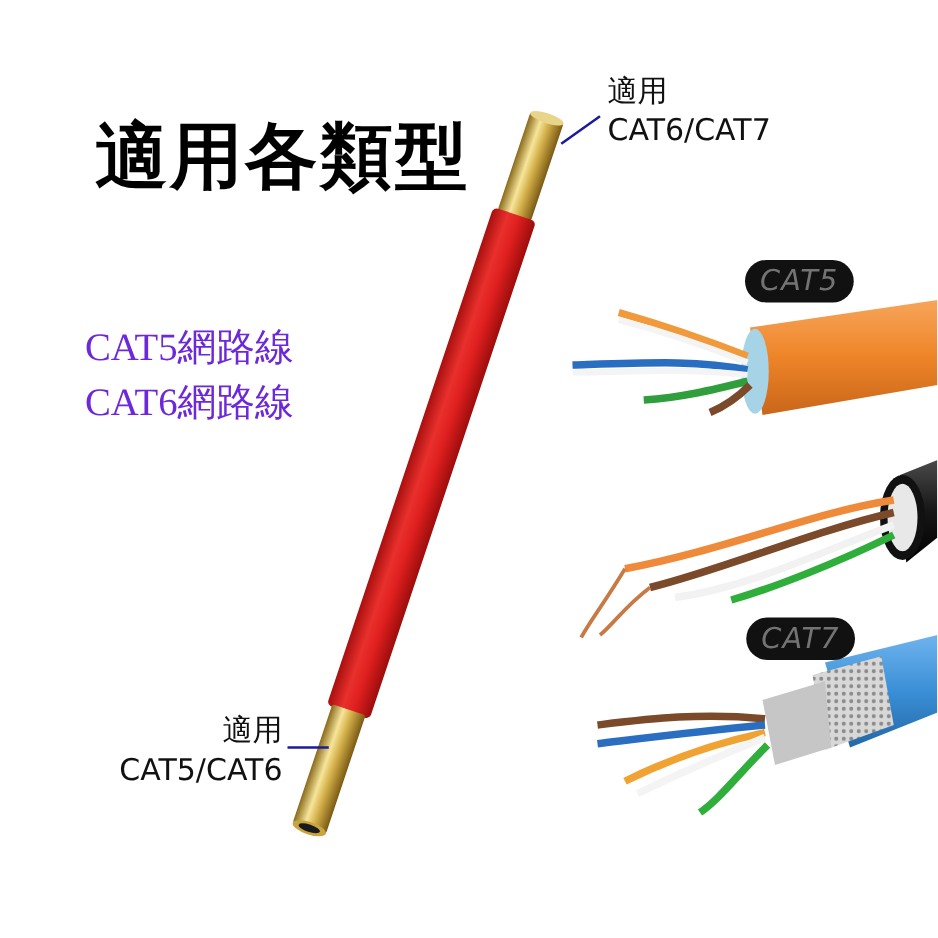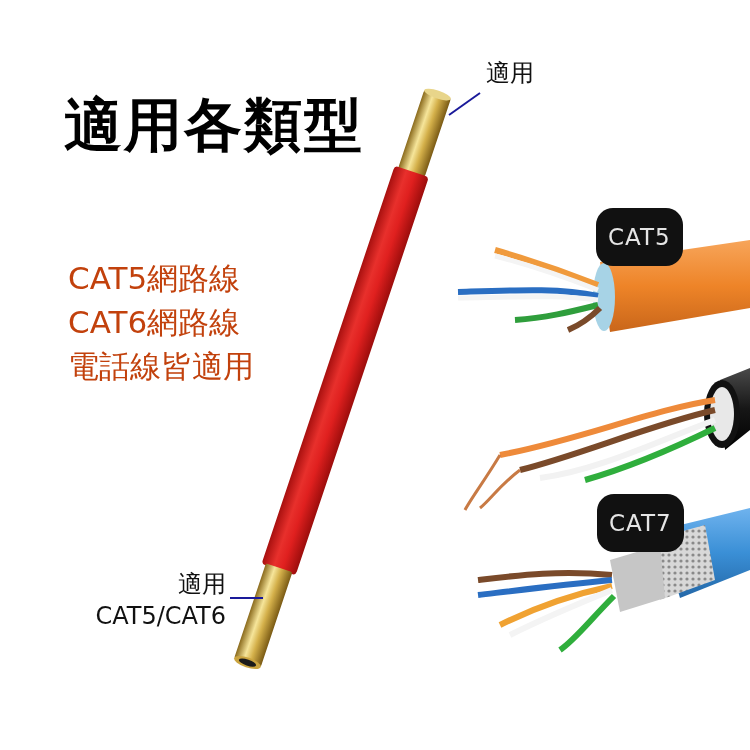--- a/index.html
+++ b/index.html
@@ -1,22 +1,22 @@
 <!DOCTYPE html>
 <html><head>
 <meta charset="utf-8">
 <style>
   html,body{margin:0;padding:0;background:#fff;}
   #canvas{position:relative;width:750px;height:750px;overflow:hidden;background:#ffffff;font-family:"DejaVu Sans","Liberation Sans",sans-serif;color:#111;}
-  .headline{position:absolute;left:64px;top:88px;font-size:58px;font-weight:bold;line-height:74px;letter-spacing:2px;color:#000;}
-  .compat-list{position:absolute;left:68px;top:256px;font-size:31px;line-height:44px;color:#c2410c;}
+  .headline{position:absolute;left:76px;top:88px;font-size:58px;font-weight:bold;line-height:74px;letter-spacing:2px;color:#000;}
+  .compat-list{position:absolute;left:68px;top:256px;font-size:31px;line-height:44px;color:#6d28d9;font-family:Liberation Serif, serif;}
   .compat-list div{white-space:nowrap;}
   .label-top{position:absolute;left:486px;top:58px;font-size:24px;line-height:31px;color:#111;}
   .label-bottom{position:absolute;right:524px;top:568px;font-size:24px;line-height:32px;color:#111;text-align:right;}
-  .badge{position:absolute;height:34px;padding:12px 12px;border-radius:17px;background:#111;color:#e5e5e5;font-size:23px;line-height:34px;text-align:center;letter-spacing:1px;}
+  .badge{position:absolute;height:34px;padding:0 12px;border-radius:17px;background:#111;color:#737373;font-size:23px;line-height:34px;text-align:center;letter-spacing:1px;font-style:italic;}
   svg{position:absolute;left:0;top:0;}
 </style>
 </head>
 <body>
 
 <div id="canvas">
 
   <svg width="750" height="750" viewBox="0 0 750 750">
     <defs>
       <linearGradient id="redGrad" x1="0" x2="1" y1="0" y2="0">
@@ -102,25 +102,25 @@
     </g>
   </svg>
 
   <div class="headline">
     <div>適用各類型</div>
   </div>
 
   <div class="compat-list">
     <div>CAT5網路線</div>
     <div>CAT6網路線</div>
-    <div>電話線皆適用</div>
   </div>
 
   <div class="label-top">
     <div>適用</div>
+    <div>CAT6/CAT7</div>
   </div>
 
   <div class="label-bottom">
     <div>適用</div>
     <div>CAT5/CAT6</div>
   </div>
 
   <div class="badge" style="left:596px;top:208px;">CAT5</div>
   <div class="badge" style="left:597px;top:494px;text-align:center;">CAT7</div>
 

